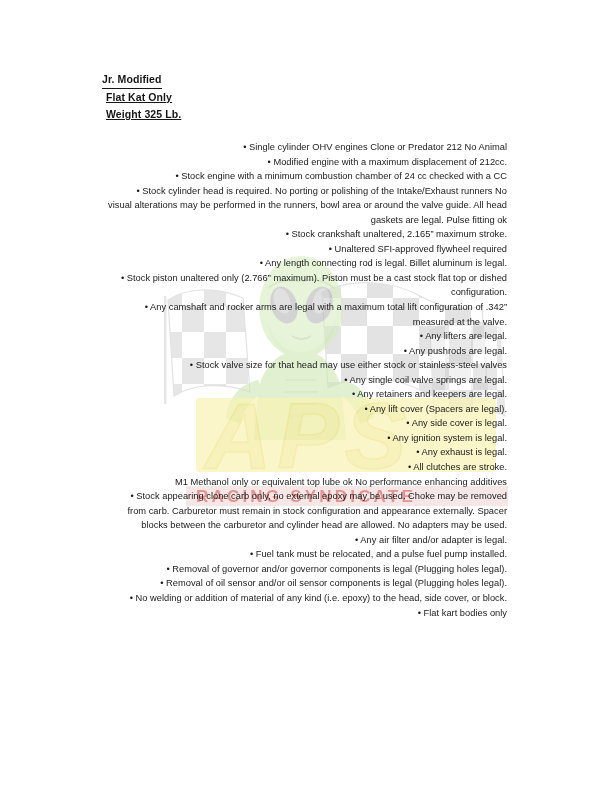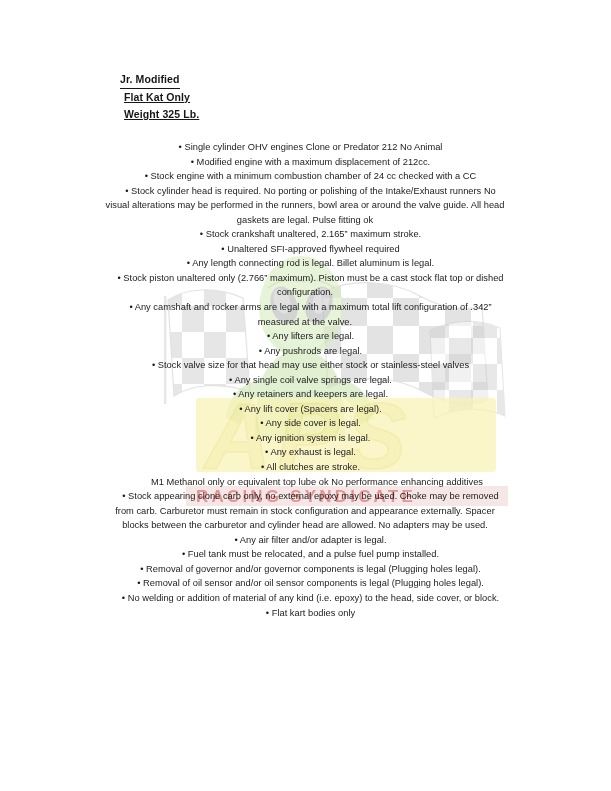--- a/index.html
+++ b/index.html
@@ -32,21 +32,21 @@
   .content {
     position: absolute;
     left: 0;
     top: 0;
     width: 611px;
     z-index: 2;
   }
 
   .heading-block {
     position: absolute;
-    left: 120px;
+    left: 102px;
     top: 69px;
     width: 300px;
   }
   .heading-line {
     font-size: 10.5px;
     font-weight: bold;
     color: #161616;
     line-height: 17px;
     letter-spacing: 0.1px;
     white-space: nowrap;
@@ -62,21 +62,21 @@
     position: absolute;
     left: 103px;
     top: 140px;
     width: 404px;
   }
   .rule {
     font-size: 9.3px;
     color: #1b1b1b;
     line-height: 14.55px;
     letter-spacing: 0.01px;
-    text-align: center;
+    text-align: right;
     margin: 0;
   }
   .rule .bullet-row {
     display: block;
     text-indent: 11px;
   }
   .rule.plain .bullet-row {
     text-indent: 24px;
   }
 </style>

